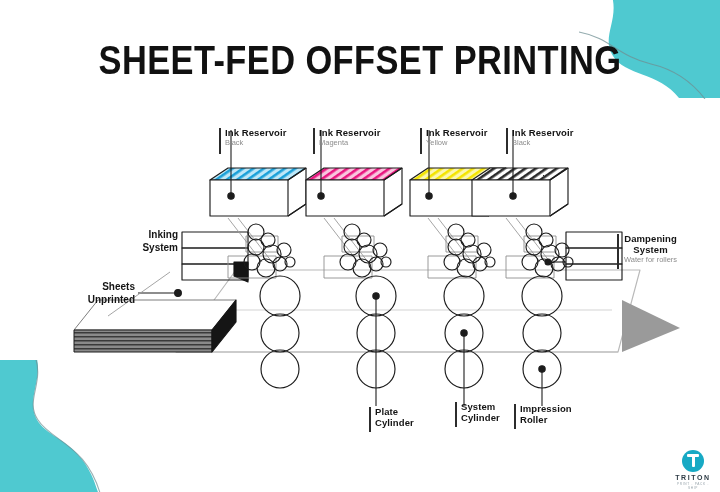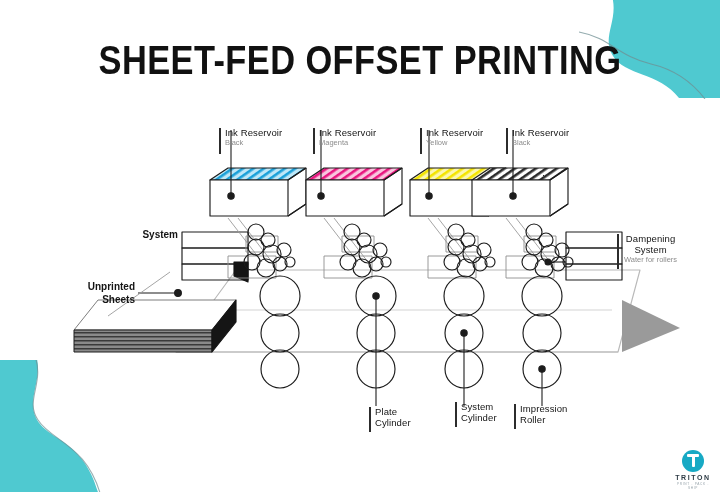--- a/index.html
+++ b/index.html
@@ -24,21 +24,21 @@
     transform:scaleX(0.86);
     transform-origin:center;
     white-space:nowrap;
   }
   .callout{position:absolute;}
   .callout .bar{
     position:absolute;left:0;top:1px;
     width:2px;background:#2c2c2c;
   }
   .callout .ttl{
-    font-size:9.5px;font-weight:normal;color:#141414;
+    font-size:9.5px;font-weight:bold;color:#141414;
     line-height:11px;letter-spacing:0.1px;
     margin-left:6px;white-space:nowrap;
   }
   .callout .sub{
     font-size:7.5px;color:#8d8d8d;
     line-height:10px;margin-left:6px;white-space:nowrap;
   }
   .callout.right .ttl,.callout.right .sub{margin-left:7px;}
   .lbl-left{
     position:absolute;
@@ -281,26 +281,27 @@
     <div class="sub">Yellow</div>
   </div>
 
   <div class="callout" style="left:506px;top:127px;">
     <div class="bar" style="height:26px;"></div>
     <div class="ttl">Ink Reservoir</div>
     <div class="sub">Black</div>
   </div>
 
   <div class="lbl-left" style="left:60px;top:229px;width:118px;">
+    <div>Inking</div>
     <div>System</div>
   </div>
 
   <div class="lbl-left" style="left:10px;top:281px;width:125px;">
+    <div>Sheets</div>
     <div>Unprinted</div>
-    <div>Sheets</div>
   </div>
 
   <div class="callout right" style="left:617px;top:233px;text-align:center;">
     <div class="bar" style="height:35px;"></div>
     <div class="ttl">Dampening</div>
     <div class="ttl">System</div>
     <div class="sub">Water for rollers</div>
   </div>
 
   <div class="callout" style="left:369px;top:406px;">

